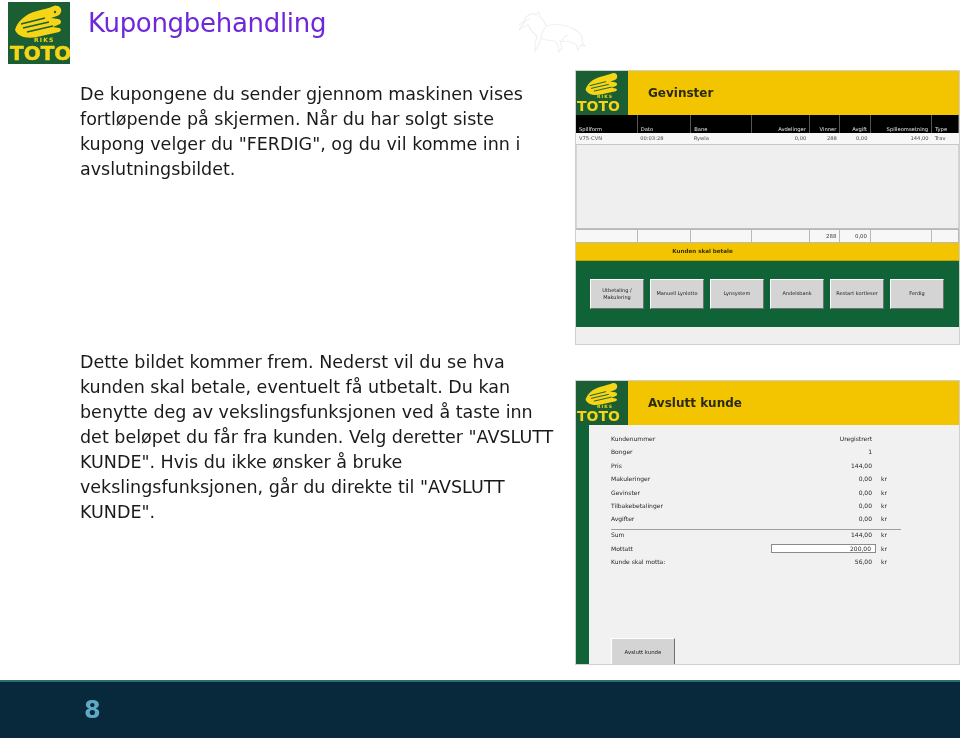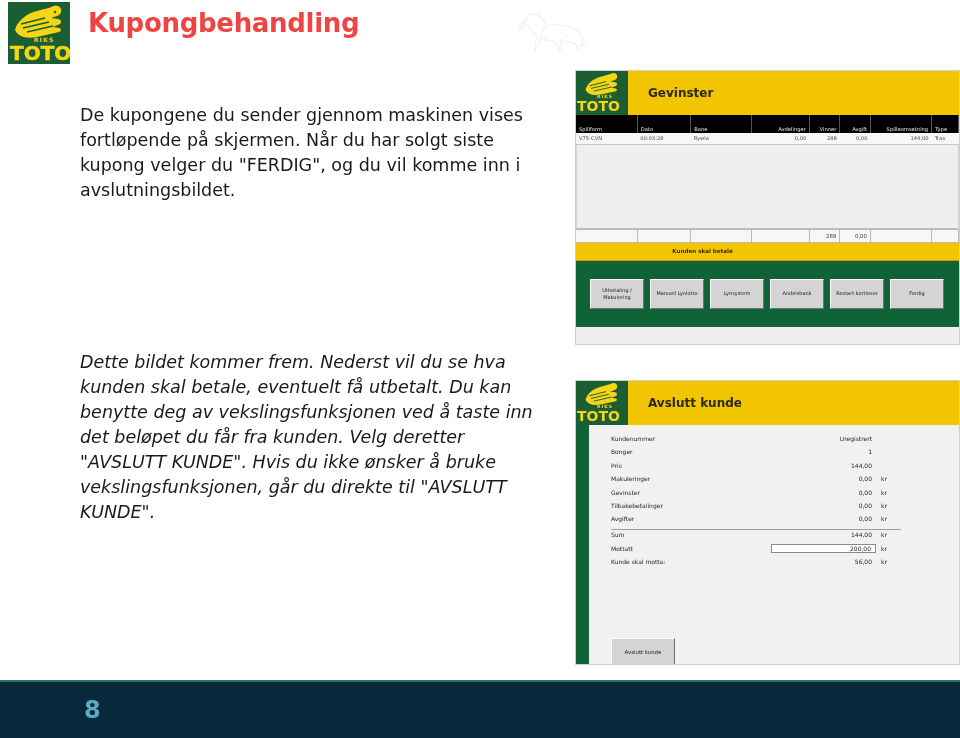--- a/index.html
+++ b/index.html
@@ -32,43 +32,43 @@
   }
   .logo-toto {
     position: absolute; left: 2px; top: 41px;
     color: #f5d516; font-size: 20px; font-weight: bold;
     letter-spacing: 0px; line-height: 20px;
     font-family: "DejaVu Sans", sans-serif;
     -webkit-text-stroke: 0.5px #f5d516;
   }
   .doc-title {
     position: absolute; left: 88px; top: 8px;
-    font-size: 26px; font-weight: bold; color: #ef4444;
+    font-size: 26px; font-weight: normal; color: #6d28d9;
     font-family: "DejaVu Sans", sans-serif;
     letter-spacing: -0.3px;
   }
   .watermark-horse {
     position: absolute; left: 505px; top: 8px;
     opacity: 0.30;
   }
 
   
   .body-col {
     position: absolute; left: 80px; top: 82px;
     width: 475px;
   }
   .para {
     font-size: 17.5px;
     line-height: 25px;
     color: #1a1a1a;
     font-family: "DejaVu Sans", sans-serif;
     margin: 0;
   }
-  .para-1 { position: absolute; left: 0; top: 0; width: 470px; margin-top: 21px; }
-  .para-2 { position: absolute; left: 0; top: 268px; width: 475px; font-style: italic; }
+  .para-1 { position: absolute; left: 0; top: 0; width: 470px; }
+  .para-2 { position: absolute; left: 0; top: 268px; width: 475px; }
 
   
   .shot {
     position: absolute;
     background: #efefef;
     border: 1px solid #cfcfcf;
     box-sizing: border-box;
     font-family: "DejaVu Sans", sans-serif;
     overflow: hidden;
   }

